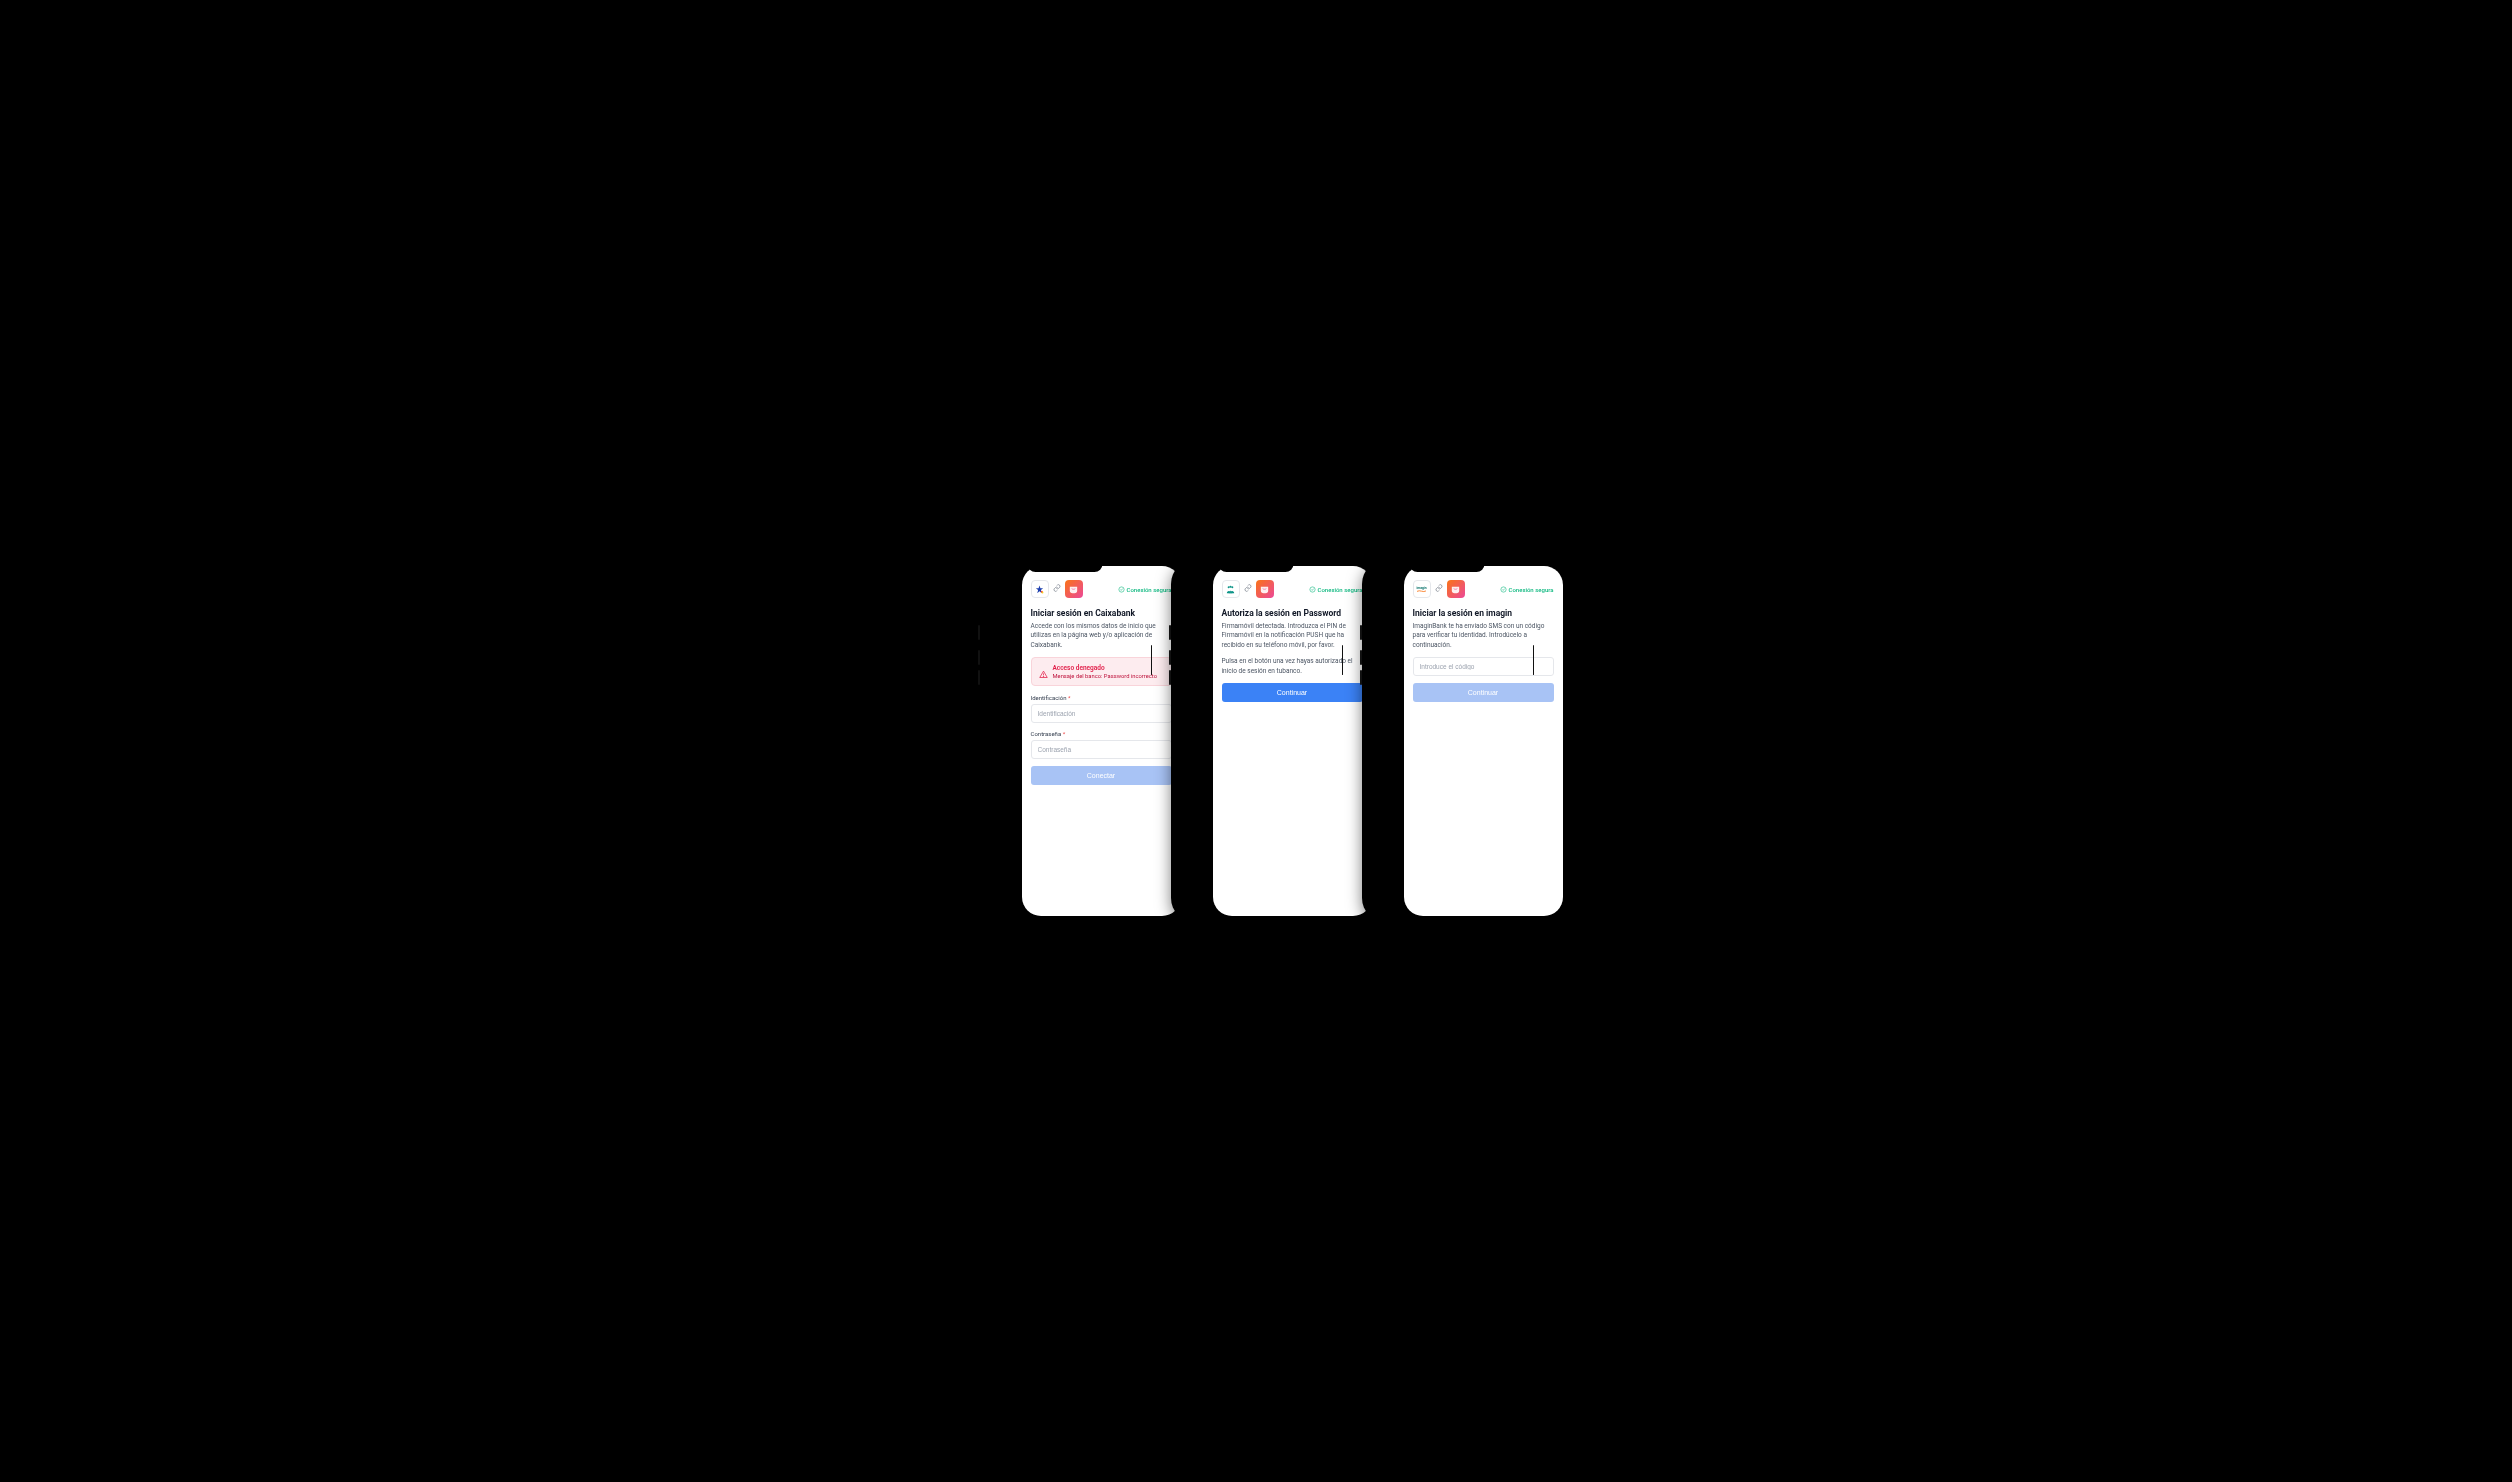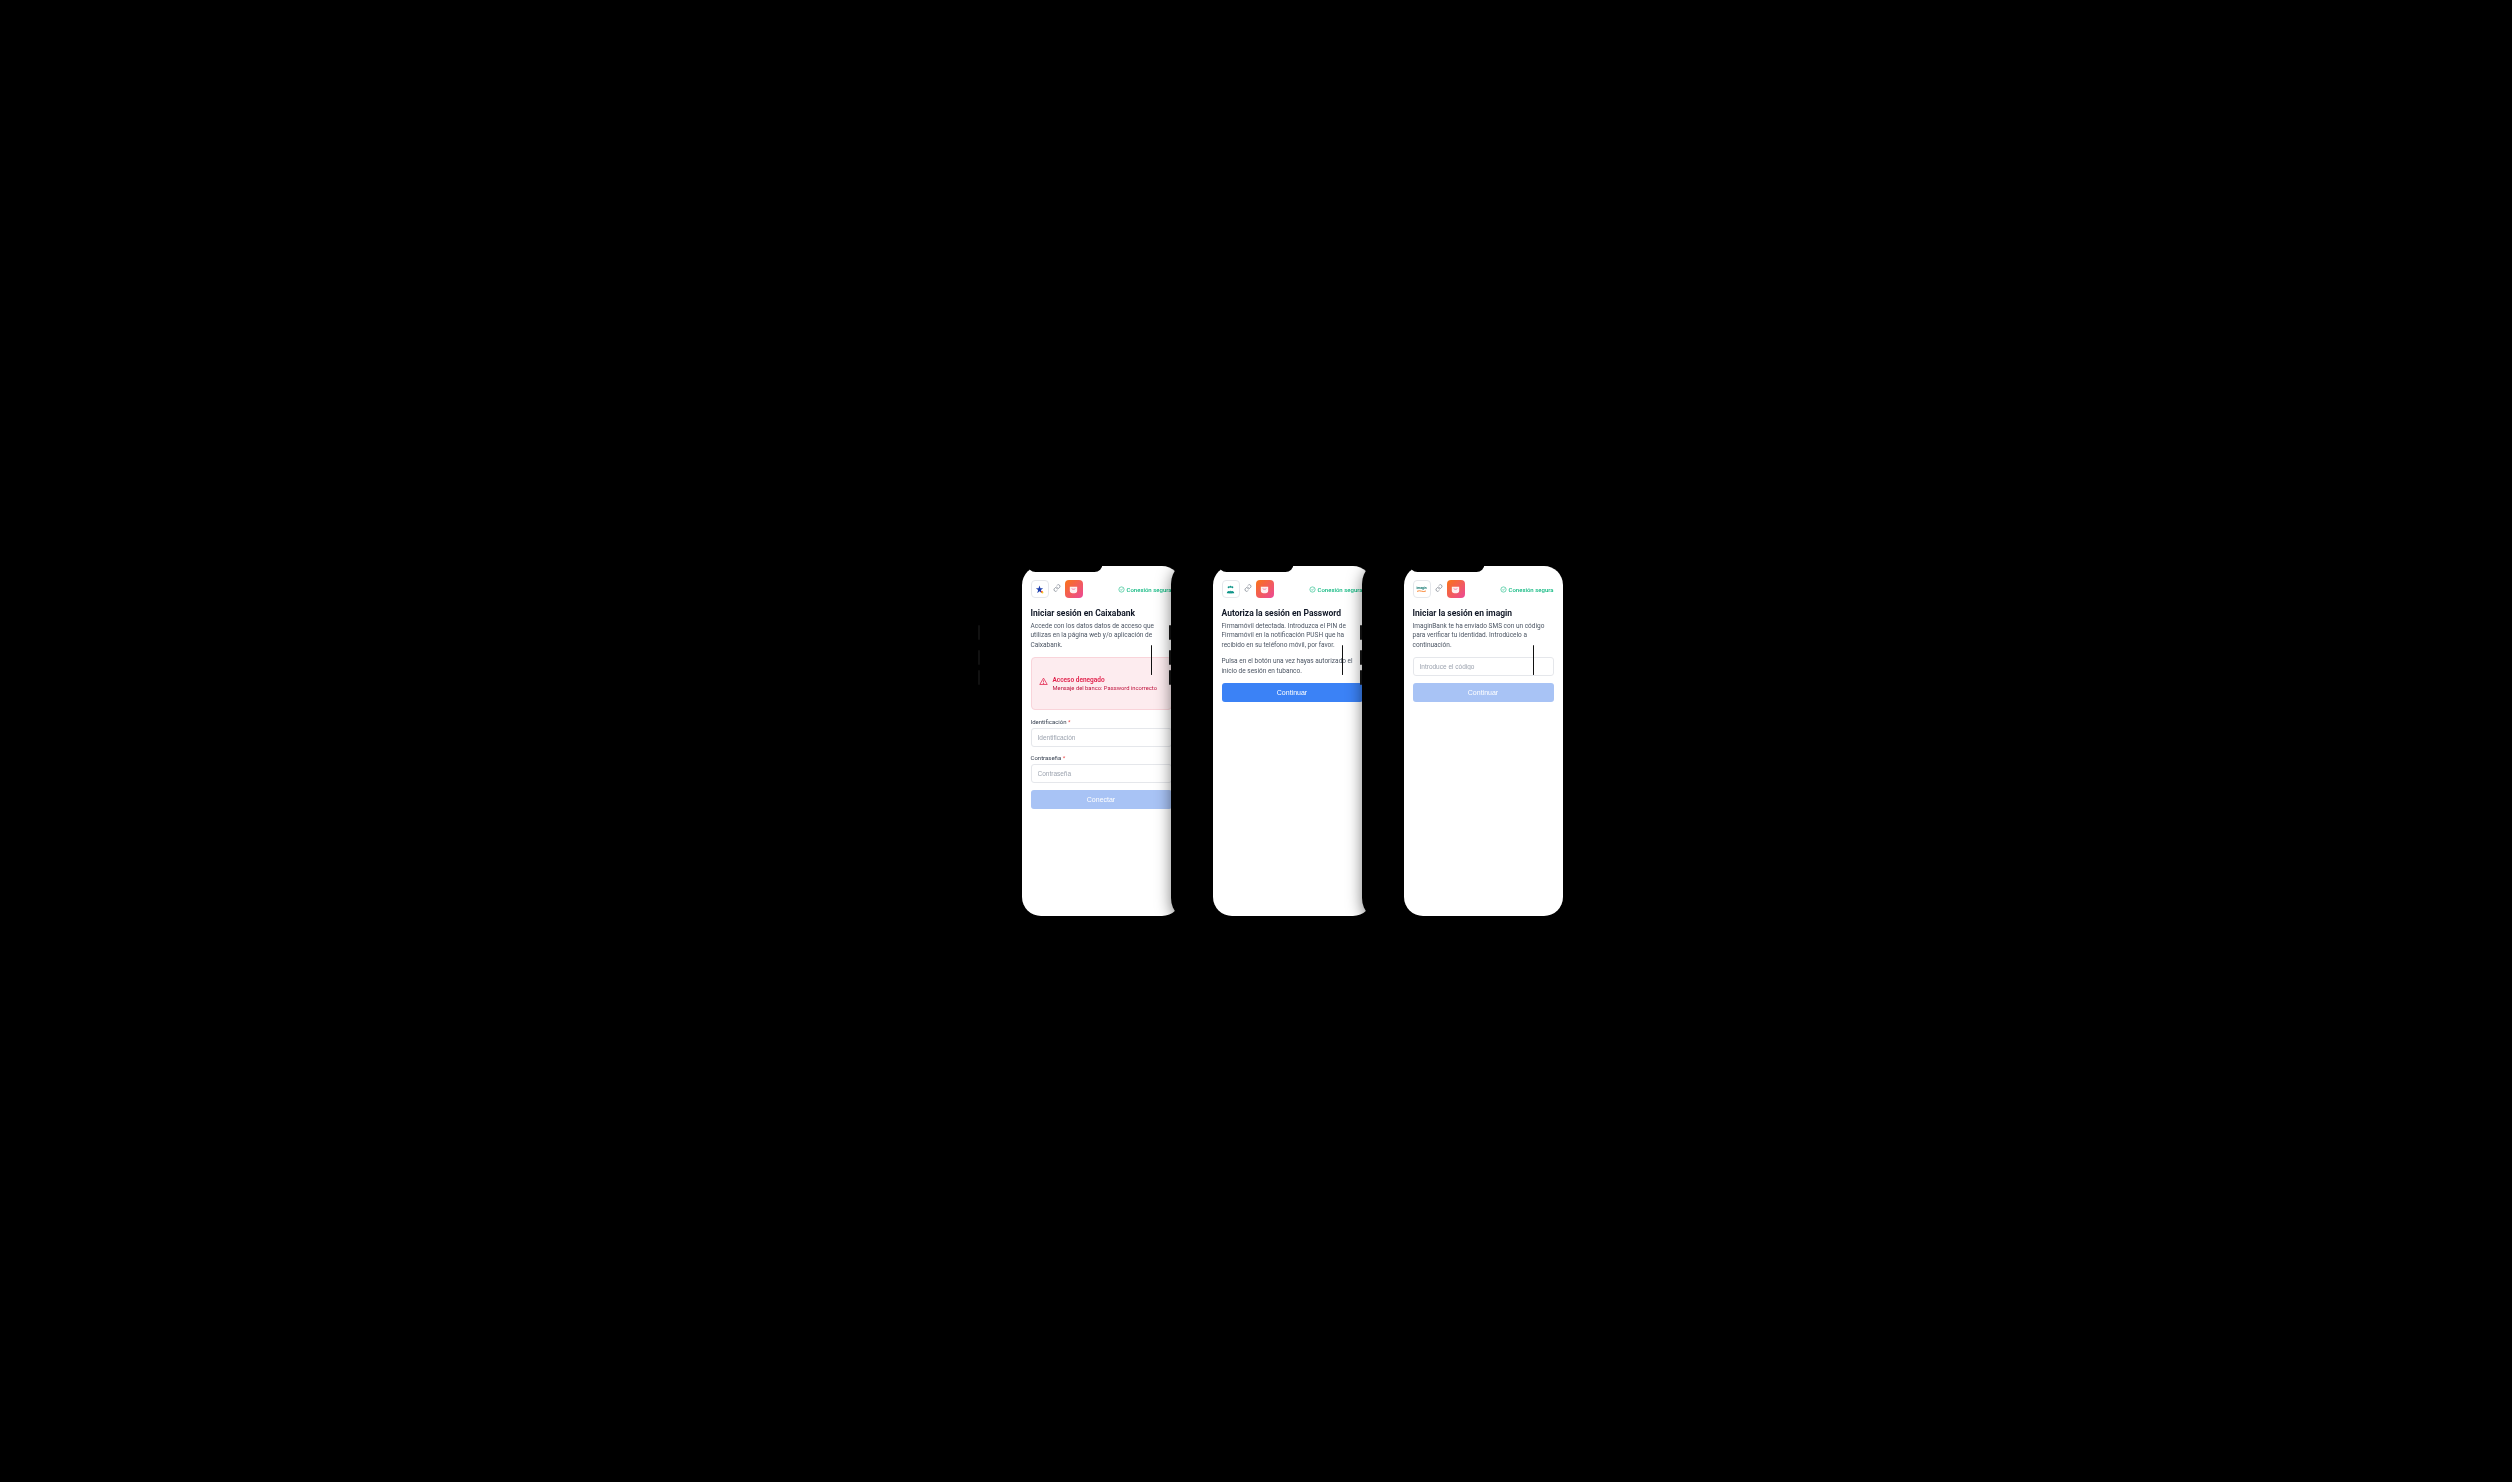--- a/index.html
+++ b/index.html
@@ -109,24 +109,25 @@
     font-size: 6.5px;
     line-height: 1.45;
     color: #4b5563;
     margin-bottom: 7px;
   }
 
   .alert {
     background: #fdecef;
     border: 0.5px solid #f9d4da;
     border-radius: 4px;
-    padding: 18px 7px;
+    padding: 6px 7px;
     display: flex;
     gap: 5px;
     margin-bottom: 8px;
+    align-items: flex-end;
   }
   .alert svg { flex: 0 0 auto; width: 9px; height: 9px; color: #e11d48; margin-top: 0.5px;}
   .alert-content { font-size: 6px; }
   .alert-title { color: #e11d48; font-weight: 600; margin-bottom: 1px; font-size: 6.5px;}
   .alert-msg { color: #be123c; font-size: 5.8px; }
 
   .field-label {
     font-size: 6px;
     color: #374151;
     margin-bottom: 3px;
@@ -190,21 +191,21 @@
       <div class="secure">
         <svg viewBox="0 0 24 24" fill="none" stroke="currentColor" stroke-width="2">
             <circle cx="12" cy="12" r="9"></circle>
             <path d="M8 12l3 3 5-6"></path>
           </svg>
         <span>Conexión segura</span>
       </div>
     </div>
 
     <h2 class="title">Iniciar sesión en Caixabank</h2>
-    <p class="desc">Accede con los datos datos de acceso que utilizas en la página web y/o aplicación de Caixabank.</p>
+    <p class="desc">Accede con los mismos datos de inicio que utilizas en la página web y/o aplicación de Caixabank.</p>
 
     <div class="alert">
       <svg viewBox="0 0 24 24" fill="none" stroke="currentColor" stroke-width="2">
         <path d="M12 3 L22 20 H2 Z"></path>
           <line x1="12" y1="9" x2="12" y2="14"></line>
           <circle cx="12" cy="17" r="0.8" fill="currentColor"></circle>
       </svg>
       <div class="alert-content">
         <div class="alert-title">Acceso denegado</div>
         <div class="alert-msg">Mensaje del banco: Password incorrecto</div>

